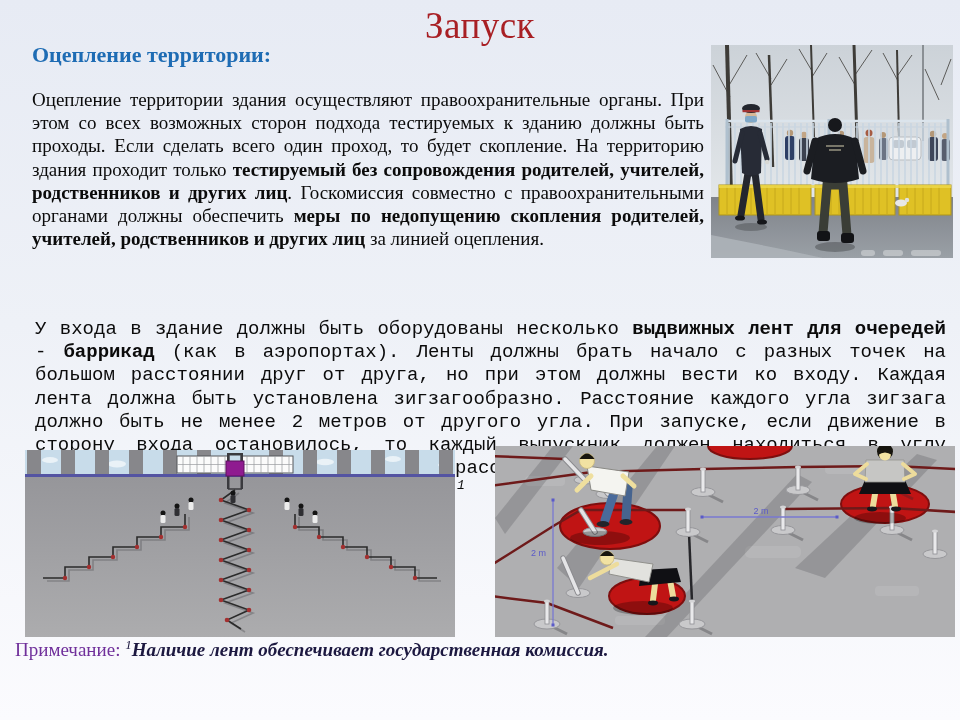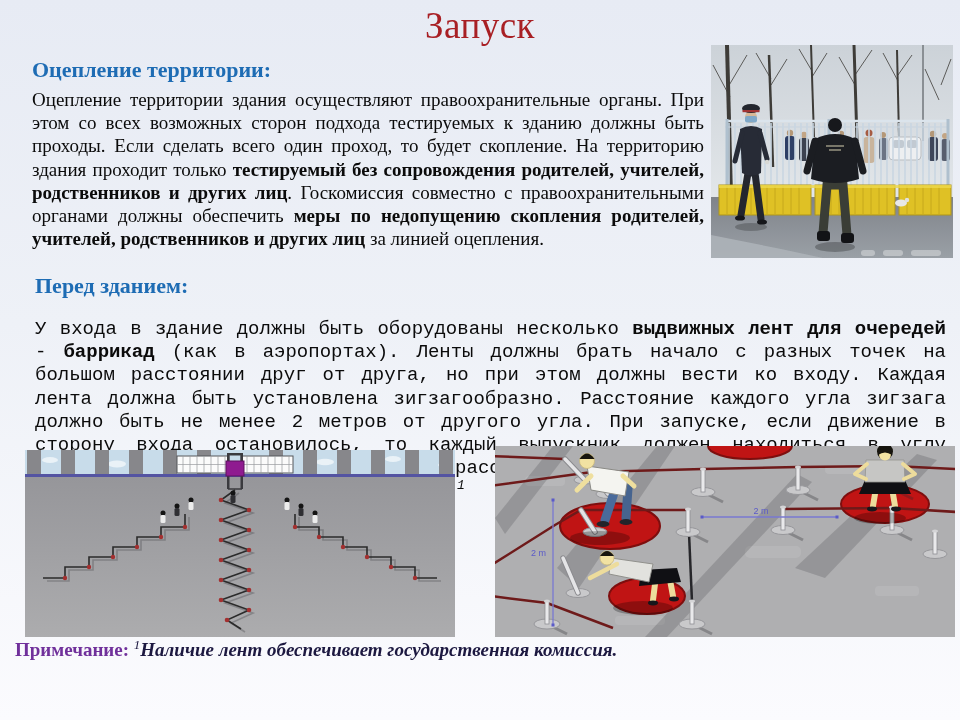--- a/index.html
+++ b/index.html
@@ -6,34 +6,34 @@
   .slide{
     position:relative;width:960px;height:720px;overflow:hidden;
     background:linear-gradient(180deg,#e7ebf4 0%,#eef1f7 45%,#fbfbfe 100%);
     font-family:"Liberation Serif","DejaVu Serif",serif;
   }
   .title{
     position:absolute;left:0;top:4px;width:960px;text-align:center;
     font-size:37px;font-weight:normal;color:#a81f24;letter-spacing:.5px;
   }
   .h-blue{font-size:22px;font-weight:bold;color:#1e6cb4;position:absolute;}
-  .h1{left:32px;top:57px;}
+  .h1{left:32px;top:42px;}
   .h2{left:35px;top:273px;}
   .para{
     position:absolute;text-align:justify;color:#0b0b0b;
     font-size:19px;line-height:23.2px;
   }
   .p1{left:32px;top:69px;width:672px;}
   .p2{left:35px;top:299px;width:911px;font-family:Liberation Mono, monospace;}
   .para b{font-weight:bold;}
   sup.fn{font-style:italic;font-size:13px;line-height:0;}
   .note{
     position:absolute;left:15px;top:639px;width:930px;font-size:19px;
   }
-  .note .lbl{font-weight:bold;color:#70309b;}
+  .note .lbl{font-weight:normal;color:#70309b;}
   .note .txt{font-style:italic;color:#1c1840;font-weight:bold;}
   .note sup{font-style:italic;color:#1c1840;font-size:13px;line-height:0;}
   .img{position:absolute;overflow:hidden;}
   .img-photo{left:711px;top:45px;width:242px;height:213px;}
   .img-render{left:25px;top:450px;width:430px;height:187px;}
   .img-queue{left:495px;top:446px;width:460px;height:191px;}
   svg{display:block;}
 </style>
 </head>
 <body>
@@ -231,21 +231,20 @@
         <circle cx="124" cy="80" r="7" fill="#17181c"></circle>
       </g>
       <g opacity=".35" fill="#ffffff">
         <rect x="150" y="205" width="14" height="6" rx="3"></rect>
           <rect x="172" y="205" width="20" height="6" rx="3"></rect>
           <rect x="200" y="205" width="30" height="6" rx="3"></rect>
       </g>
     </svg>
   </div>
 
-  <div class="h-blue h2">Перед зданием:</div>
 
   <p class="para p2"><span>У входа в здание должны быть оборудованы несколько </span><b>выдвижных лент для очередей</b><span> - </span><b>баррикад</b><span> (как в аэропортах). Ленты должны брать начало с разных точек на большом расстоянии друг от друга, но при этом должны вести ко входу. Каждая лента должна быть установлена зигзагообразно. Расстояние каждого угла зигзага должно быть не менее 2 метров от другого угла. При запуске, если движение в сторону входа остановилось, то каждый выпускник должен находиться в углу зигзага только один, соответственно расстояние выпускника от впереди идущего и замыкающего будет не менее 2 метров. </span><sup class="fn">1</sup></p>
 
   <div class="img img-render">
     <svg viewBox="0 0 430 187" width="430" height="187">
       <defs>
         <linearGradient id="flr" x1="0" y1="0" x2="0" y2="1">
           <stop offset="0" stop-color="#96969a"></stop>
             <stop offset="1" stop-color="#acacae"></stop>
         </linearGradient>

